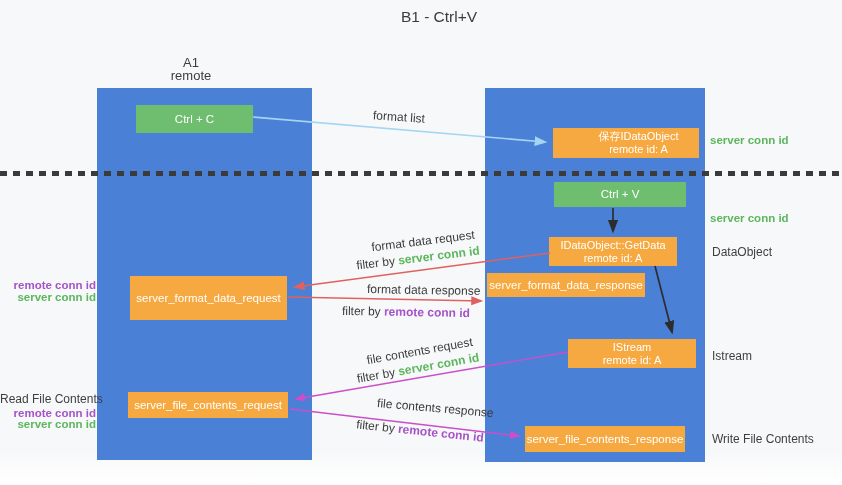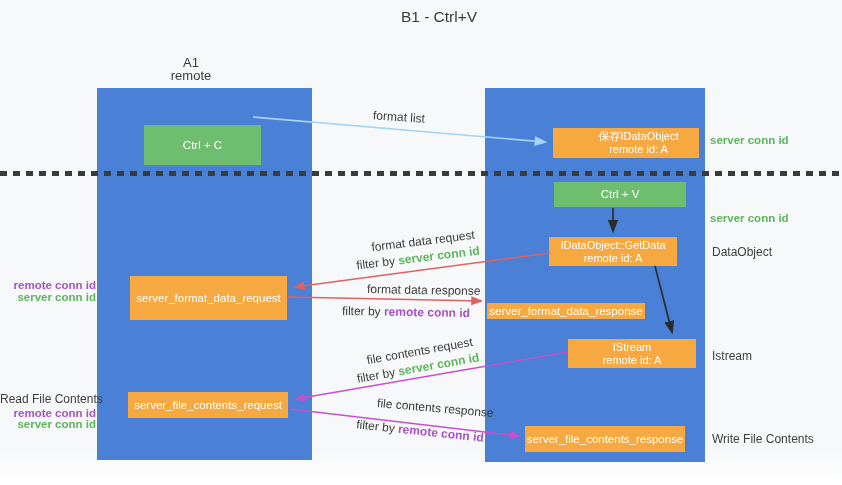--- a/index.html
+++ b/index.html
@@ -45,21 +45,21 @@
   <div class="abs lifeline-header" style="left:91px;top:56px;">
     <div>A1</div>
     <div>remote</div>
   </div>
 
   <div class="abs col" style="left:97px;top:88px;width:215px;height:372px;"></div>
   <div class="abs col" style="left:485px;top:88px;width:220px;height:374px;"></div>
 
   <div class="abs separator" style="left:0;top:171px;"></div>
 
-  <div class="abs node one green-node" style="left:144px;top:105px;width:117px;height:40px;margin-top:20px;">
+  <div class="abs node one green-node" style="left:136px;top:105px;width:117px;height:28px;">
     <div>Ctrl + C</div>
   </div>
 
   <div class="abs node orange-node" style="left:553px;top:128px;width:121px;height:30px;padding-left:25px;">
     <div>保存IDataObject</div>
     <div>remote id: A</div>
   </div>
 
   <div class="abs node one green-node" style="left:554px;top:182px;width:132px;height:25px;">
     <div>Ctrl + V</div>
@@ -67,21 +67,21 @@
 
   <div class="abs node orange-node" style="left:549px;top:237px;width:128px;height:29px;">
     <div>IDataObject::GetData</div>
     <div>remote id: A</div>
   </div>
 
   <div class="abs node one orange-node" style="left:130px;top:276px;width:157px;height:44px;">
     <div>server_format_data_request</div>
   </div>
 
-  <div class="abs node one orange-node" style="left:487px;top:303px;width:158px;height:16px;">
+  <div class="abs node one orange-node" style="left:487px;top:273px;width:158px;height:24px;">
     <div>server_format_data_response</div>
   </div>
 
   <div class="abs node orange-node" style="left:568px;top:339px;width:128px;height:29px;">
     <div>IStream</div>
     <div>remote id: A</div>
   </div>
 
   <div class="abs node one orange-node" style="left:525px;top:426px;width:160px;height:26px;">
     <div>server_file_contents_response</div>

